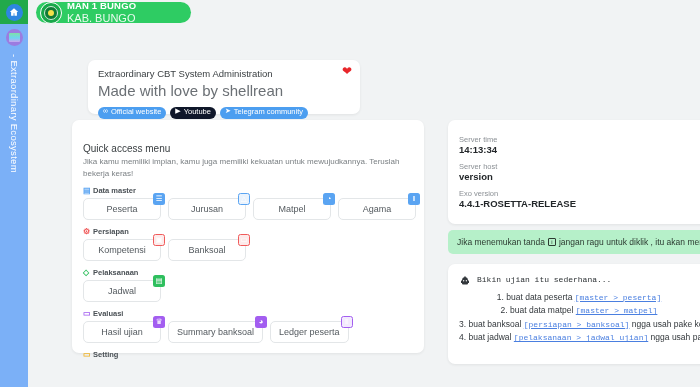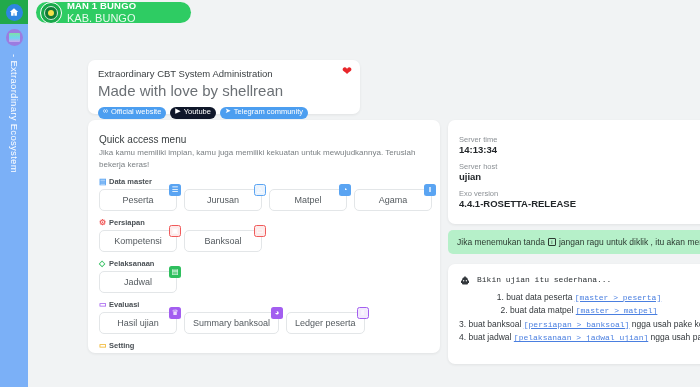--- a/index.html
+++ b/index.html
@@ -92,22 +92,22 @@
     height: 12px; padding: 0 5px; border-radius: 6px;
     font-size: 7.5px; color: #ffffff; white-space: nowrap;
   }
   .chip .ci { font-size: 7px; line-height: 1; }
   .chip-blue { background: #4c9ef0; }
   .chip-red { background: #0f172a; }
   .chip-tg { background: #4c9ef0; }
 
   
   #quick-card {
-    position: absolute; left: 88px; top: 120px; width: 352px; height: 233px;
-    padding: 14px 11px;
+    position: absolute; left: 72px; top: 120px; width: 352px; height: 233px;
+    padding: 23px 11px;
   }
   #qa-title { font-size: 10px; color: #3b4043; }
   #qa-desc { font-size: 8px; color: #7b8084; line-height: 1.45; margin-top: 2px; }
 
   .group-label {
     display: flex; align-items: center; gap: 2px;
     font-size: 7.5px; color: #4a5055; margin-top: 7px; margin-bottom: 3px;
     font-weight: 600;
   }
   .group-label .gl-ico { width: 8px; height: 8px; display:inline-block; }
@@ -303,21 +303,21 @@
   </div>
 
   <div id="server-card" class="card">
     <div id="server-rows">
         <div class="srow">
           <div class="slabel">Server time</div>
           <div class="svalue">14:13:34</div>
         </div>
         <div class="srow">
           <div class="slabel">Server host</div>
-          <div class="svalue">ujian</div>
+          <div class="svalue">version</div>
         </div>
         <div class="srow">
           <div class="slabel">Exo version</div>
           <div class="svalue">4.4.1-ROSETTA-RELEASE</div>
         </div>
       </div>
   </div>
 
   <div id="tip-banner">
     <span>Jika menemukan tanda</span>

